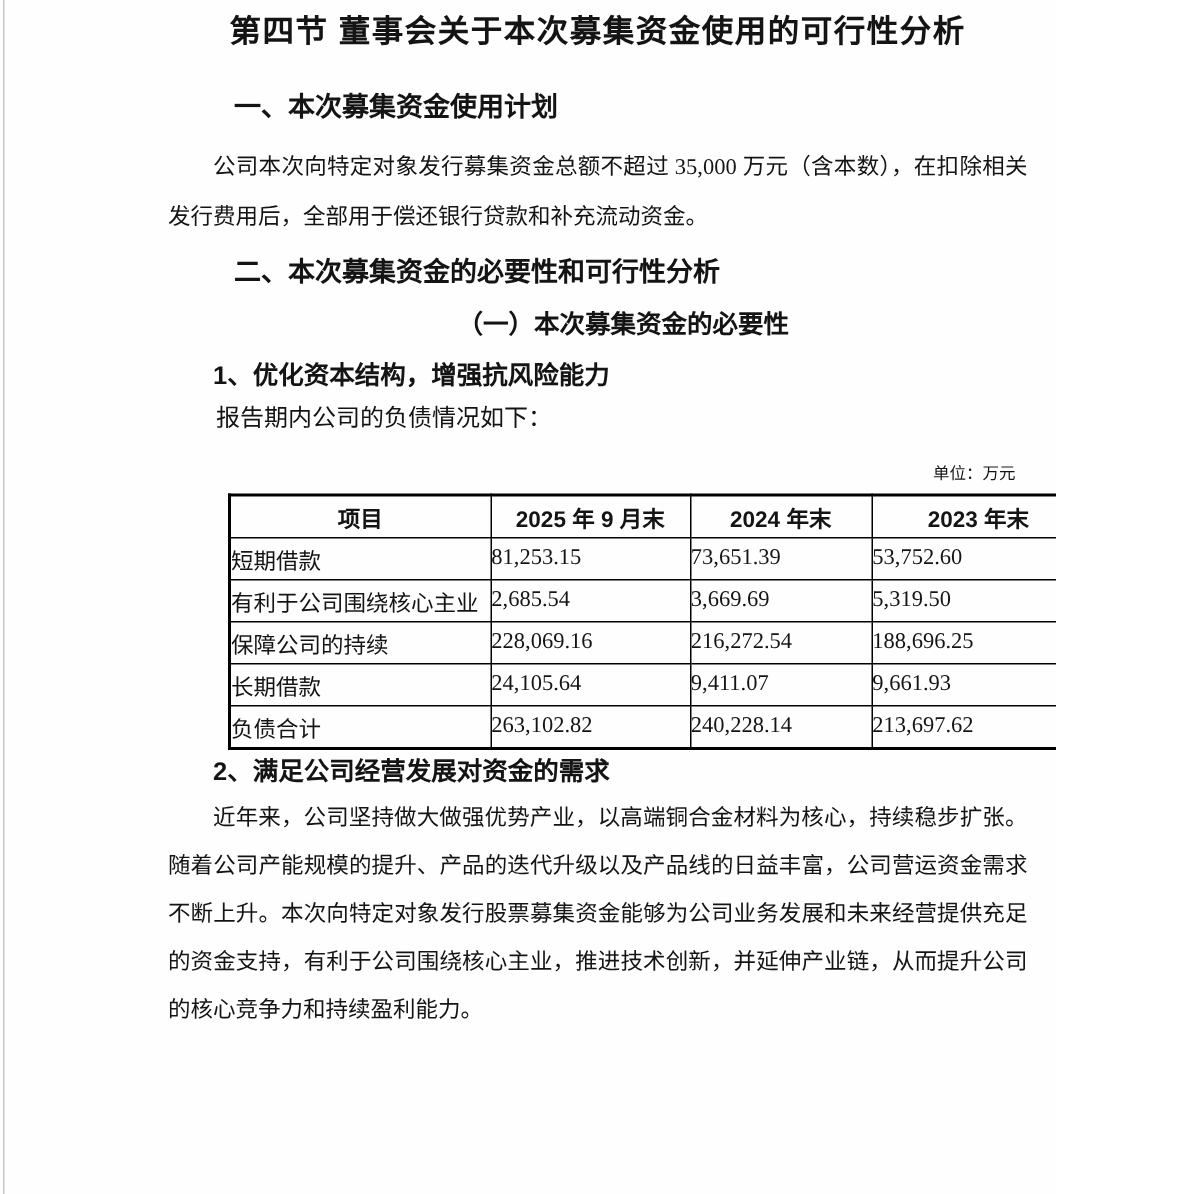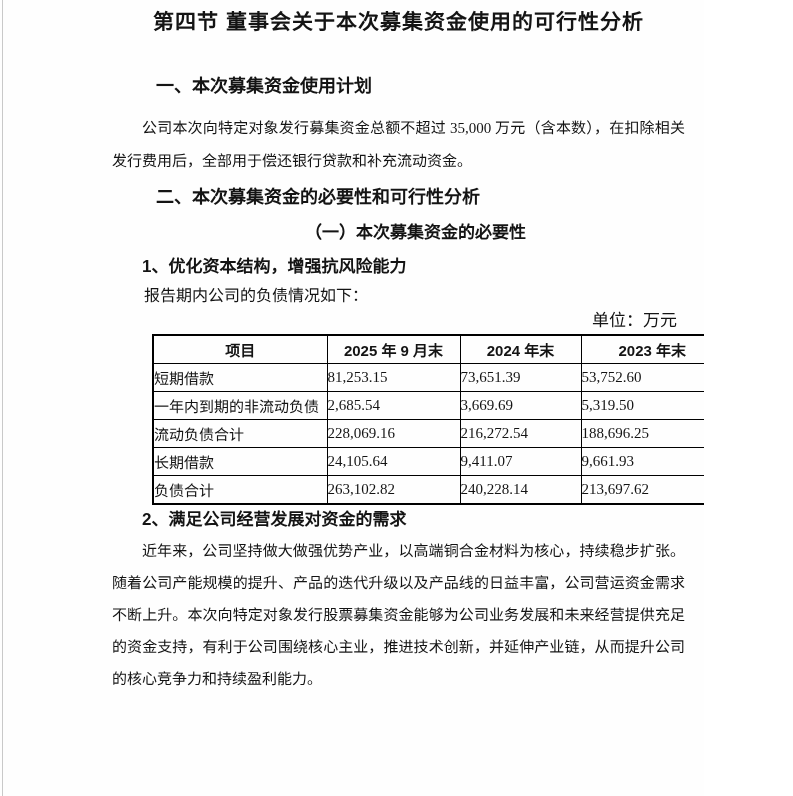--- a/index.html
+++ b/index.html
@@ -40,21 +40,21 @@
     line-height: 28px;
     letter-spacing: 1px;
   }
   .h-level1 {
     font-family: "Liberation Sans", "DejaVu Sans", sans-serif;
     font-weight: 700;
     font-size: 18px;
     line-height: 26px;
     padding-left: 44px;
   }
-  .h1-a { margin-top: 38px; font-family: Liberation Mono, monospace; }
+  .h1-a { margin-top: 22px; }
   .h1-b { margin-top: 6px; }
   .h-level2 {
     font-family: "Liberation Sans", "DejaVu Sans", sans-serif;
     font-weight: 700;
     font-size: 17px;
     line-height: 25px;
     padding-left: 34px;
     margin-top: 10px;
     text-align: center;
   }
@@ -77,25 +77,25 @@
   .para-plan { margin-top: 12px; }
   .para-after-table { margin-top: 7px; line-height: 32px; }
   .para-demand { margin-top: 3px; line-height: 32px; }
   .intro-line {
     font-size: 16px;
     line-height: 28px;
     text-indent: 2em;
     margin-top: 3px;
   }
   .unit-label {
-    font-size: 17px;
+    font-size: 11px;
     line-height: 20px;
     text-align: right;
     padding-right: 8px;
-    margin-top: 1px;
+    margin-top: 12px;
   }
   table.debt-table {
     margin-top: 3px;
     width: 571px;
     border-collapse: collapse;
     border: 2px solid #000;
     table-layout: fixed;
     margin-left: 40px;
   }
   table.debt-table th,
@@ -162,27 +162,27 @@
         </tr>
       </thead>
       <tbody>
         <tr>
           <td class="cell-item">短期借款</td>
           <td class="cell-num">81,253.15</td>
           <td class="cell-num">73,651.39</td>
           <td class="cell-num">53,752.60</td>
         </tr>
         <tr>
-          <td class="cell-item">一年内到期的非流动负债</td>
+          <td class="cell-item">有利于公司围绕核心主业</td>
           <td class="cell-num">2,685.54</td>
           <td class="cell-num">3,669.69</td>
           <td class="cell-num">5,319.50</td>
         </tr>
         <tr>
-          <td class="cell-item">流动负债合计</td>
+          <td class="cell-item">保障公司的持续</td>
           <td class="cell-num">228,069.16</td>
           <td class="cell-num">216,272.54</td>
           <td class="cell-num">188,696.25</td>
         </tr>
         <tr>
           <td class="cell-item">长期借款</td>
           <td class="cell-num">24,105.64</td>
           <td class="cell-num">9,411.07</td>
           <td class="cell-num">9,661.93</td>
         </tr>

